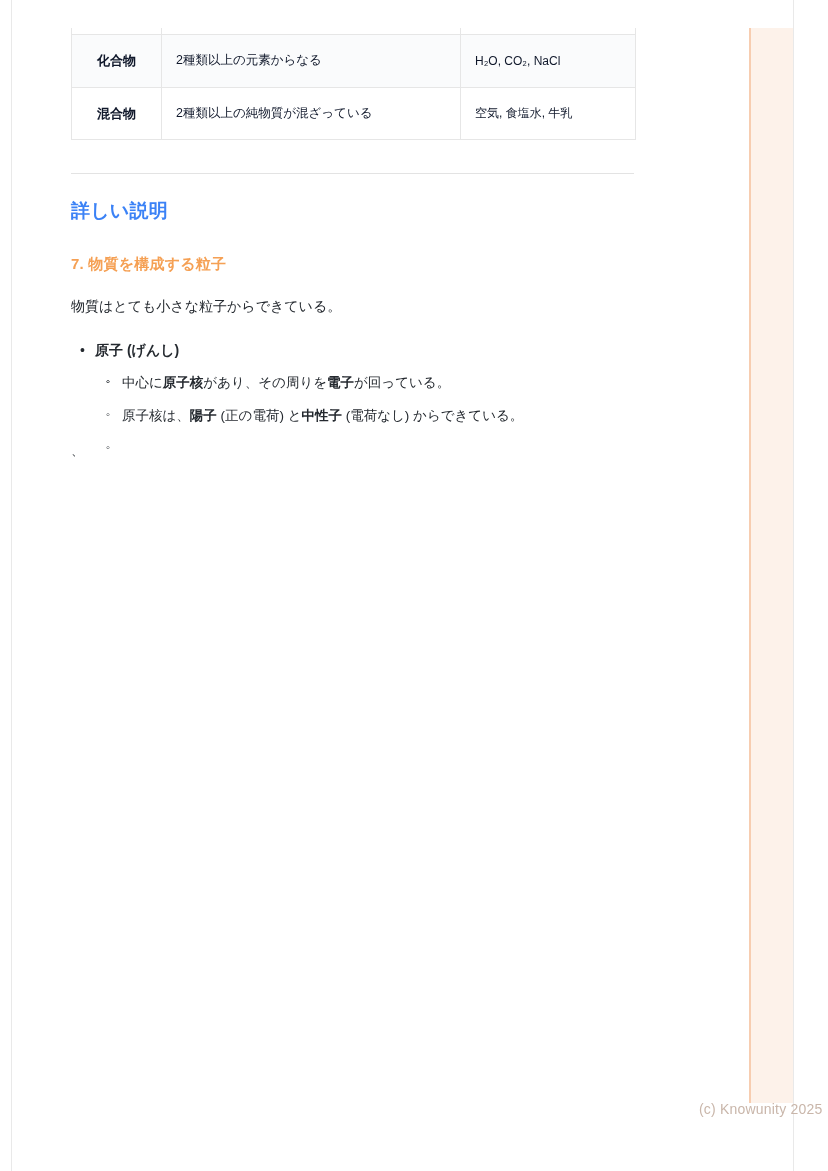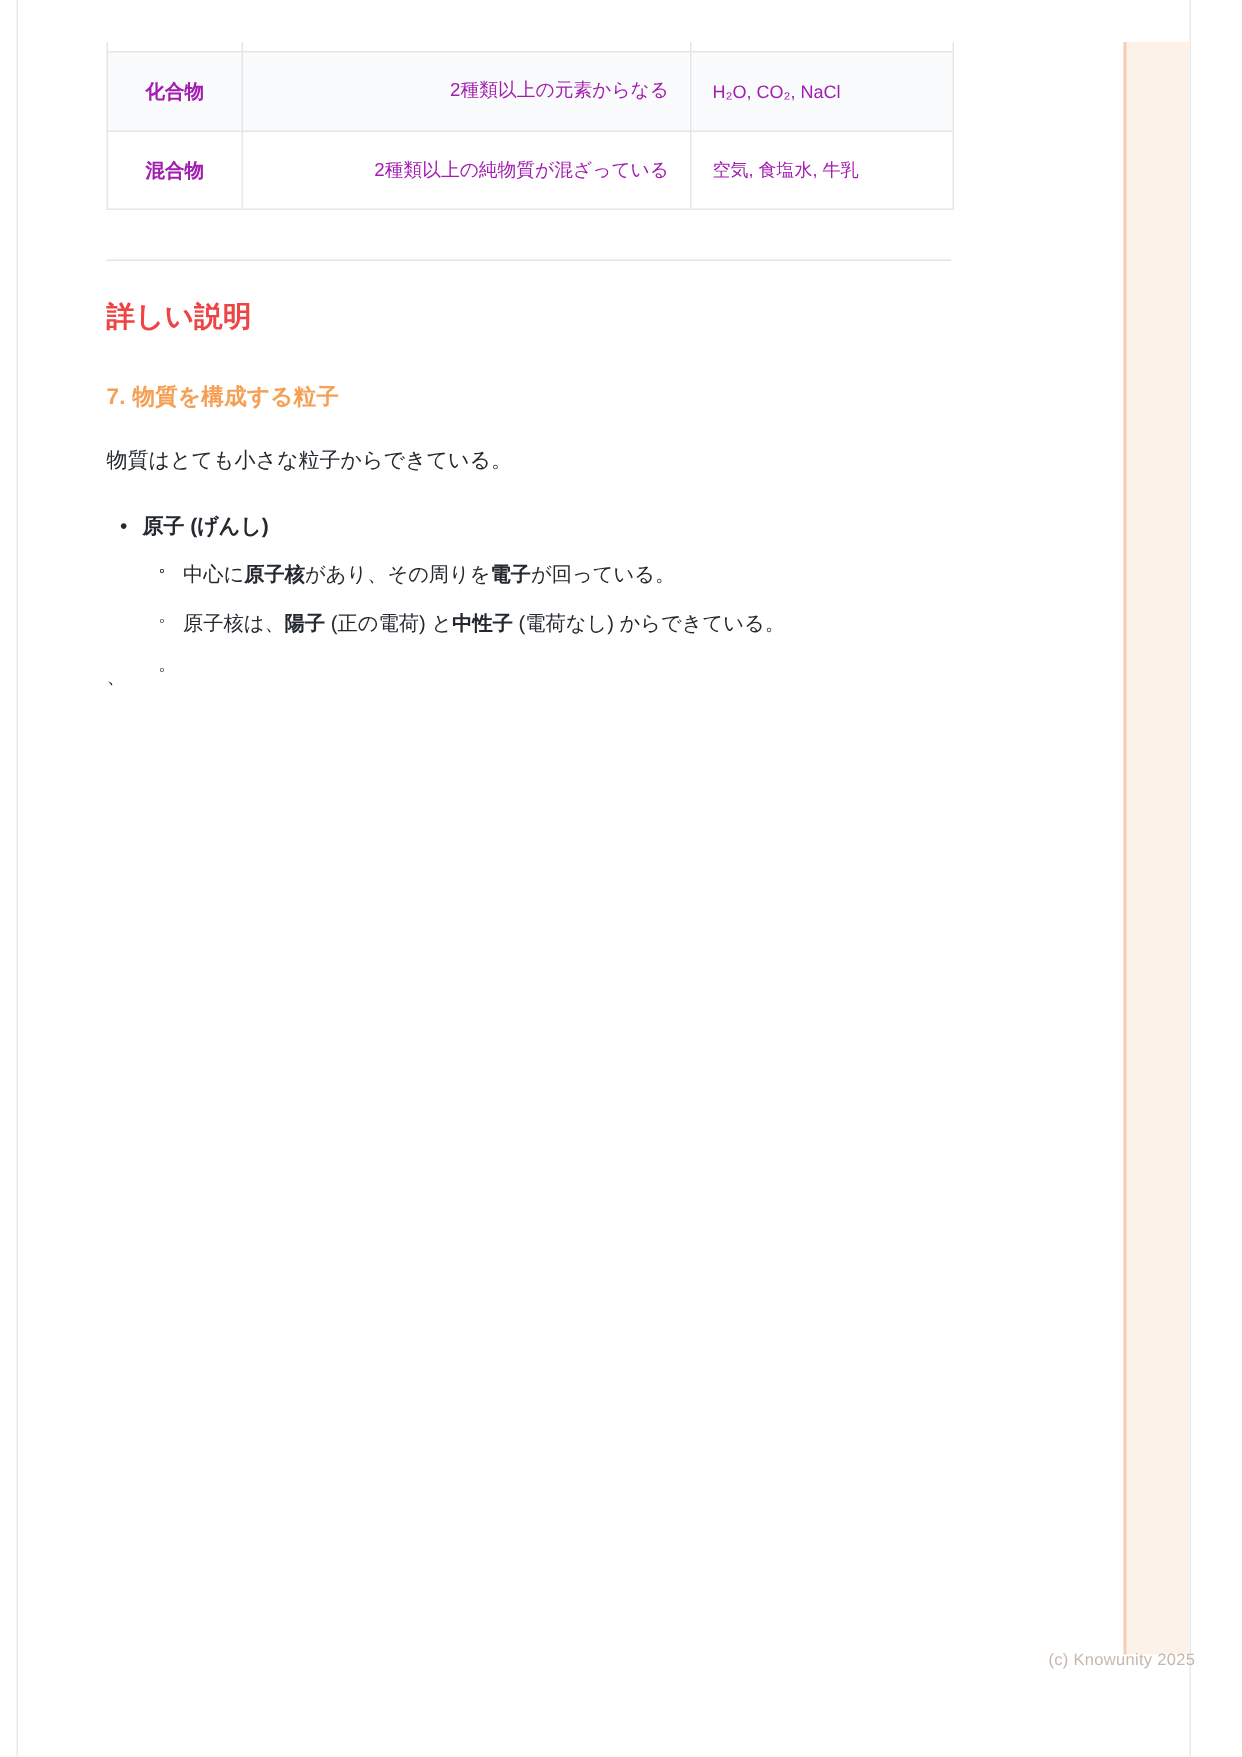--- a/index.html
+++ b/index.html
@@ -64,36 +64,35 @@
   table.facts {
     border-collapse: collapse;
     width: 563px;
     table-layout: fixed;
     font-size: 12.5px;
   }
   table.facts td {
     border: 1px solid #e6e6e6;
     padding: 16px 14px;
     vertical-align: middle;
-    color: #a21caf;
+    color: #0f172a;
     line-height: 1.5;
   }
   table.facts tr.row-shaded td {
     background: #fafbfc;
   }
   table.facts td.c1 {
     width: 89px;
     font-weight: bold;
     font-size: 13px;
     text-align: center;
   }
   table.facts td.c2 {
     width: 298px;
     font-size: 12.5px;
-    text-align: right;
   }
   table.facts td.c3 {
     width: 174px;
     font-size: 12px;
   }
   table.facts tr.row-clip td {
     border-top: none;
     border-bottom: 1px solid #e6e6e6;
     padding: 0;
     height: 6px;
@@ -102,21 +101,21 @@
   
   .divider {
     margin-top: 33px;
     border-top: 1px solid #e3e3e3;
     width: 563px;
   }
 
   
   h2.section-title {
     font-size: 19px;
-    color: #ef4444;
+    color: #3b82f6;
     font-weight: bold;
     margin: 24px 0 0 0;
     letter-spacing: 0.2px;
   }
   h3.sub-title {
     font-size: 15px;
     color: #f5a054;
     font-weight: bold;
     margin: 31px 0 0 0;
     letter-spacing: 0.2px;
@@ -176,21 +175,21 @@
     font-size: 13px;
     color: #24292f;
     line-height: 1;
   }
 
   
   .credit {
     position: absolute;
     left: 699px;
     top: 1101px;
-    font-size: 11px;
+    font-size: 14px;
     color: #c9b6aa;
     letter-spacing: 0.2px;
     white-space: nowrap;
   }
 </style>
 </head>
 <body>
 
 <div class="page">
 

